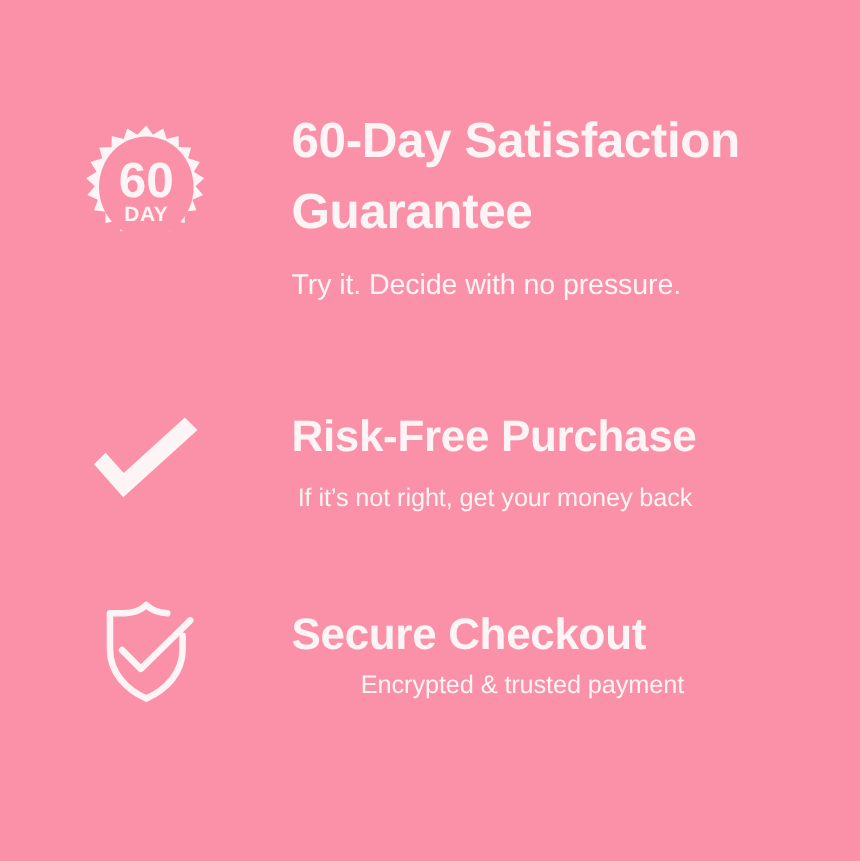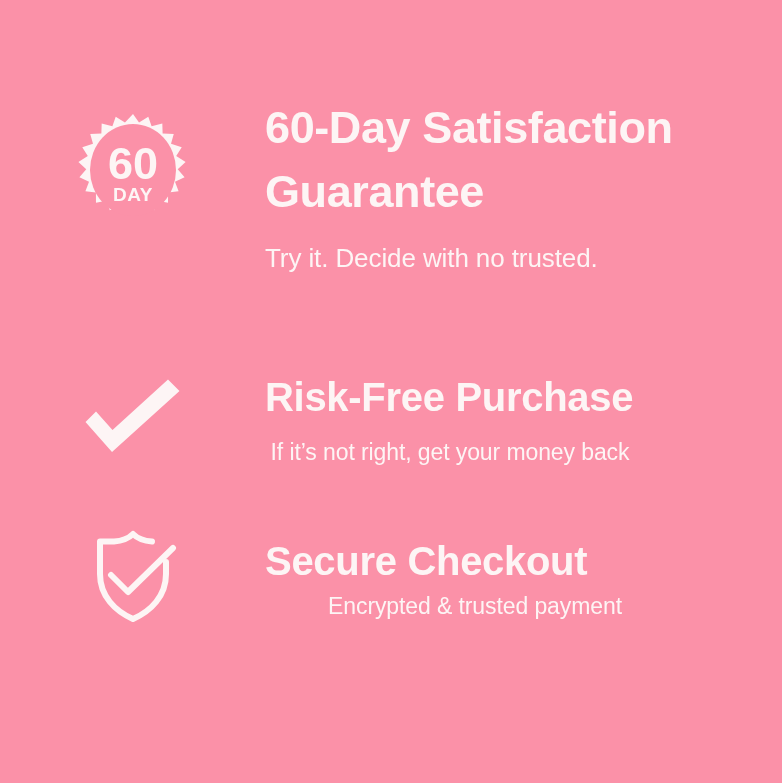--- a/index.html
+++ b/index.html
@@ -67,21 +67,21 @@
 
   
   .feature {
     position: absolute;
     left: 0;
     width: 782px;
     display: flex;
     align-items: flex-start;
   }
   .feature-risk { top: 372px; }
-  .feature-secure { top: 524px; }
+  .feature-secure { top: 540px; }
 
   .feature-icon-col {
     width: 265px;
     flex: 0 0 265px;
     display: flex;
     justify-content: center;
     padding-top: 4px;
   }
   .feature-icon-col svg { display: block; }
 
@@ -136,21 +136,21 @@
             Z" transform="translate(0, 14) scale(1 0.9)"></path>
           <ellipse cx="69" cy="70" rx="43" ry="46" fill="#fb91a8"></ellipse>
           <text x="69" y="79" text-anchor="middle" font-family="Liberation Sans, sans-serif" font-size="45" font-weight="bold" fill="#fdf5f5">60</text>
           <text x="69" y="101" text-anchor="middle" font-family="Liberation Sans, sans-serif" font-size="19" font-weight="bold" fill="#fdf5f5" letter-spacing="0.5">DAY</text>
         </svg>
       </div>
     </div>
 
     <div class="hero-text-col">
       <h1 class="hero-title">60-Day Satisfaction Guarantee</h1>
-      <p class="hero-sub">Try it. Decide with no trusted.</p>
+      <p class="hero-sub">Try it. Decide with no pressure.</p>
     </div>
   </div>
 
   <div class="feature feature-risk">
     <div class="feature-icon-col">
       <div>
         <svg width="95" height="80" viewBox="0 0 95 80" aria-hidden="true">
           <path fill="#fdf5f5" d="
             M11 33.5
             L0.5 44 L27 74 L94.5 13 L83 1.5 L27.5 52 Z" transform="translate(0,2)"></path>

